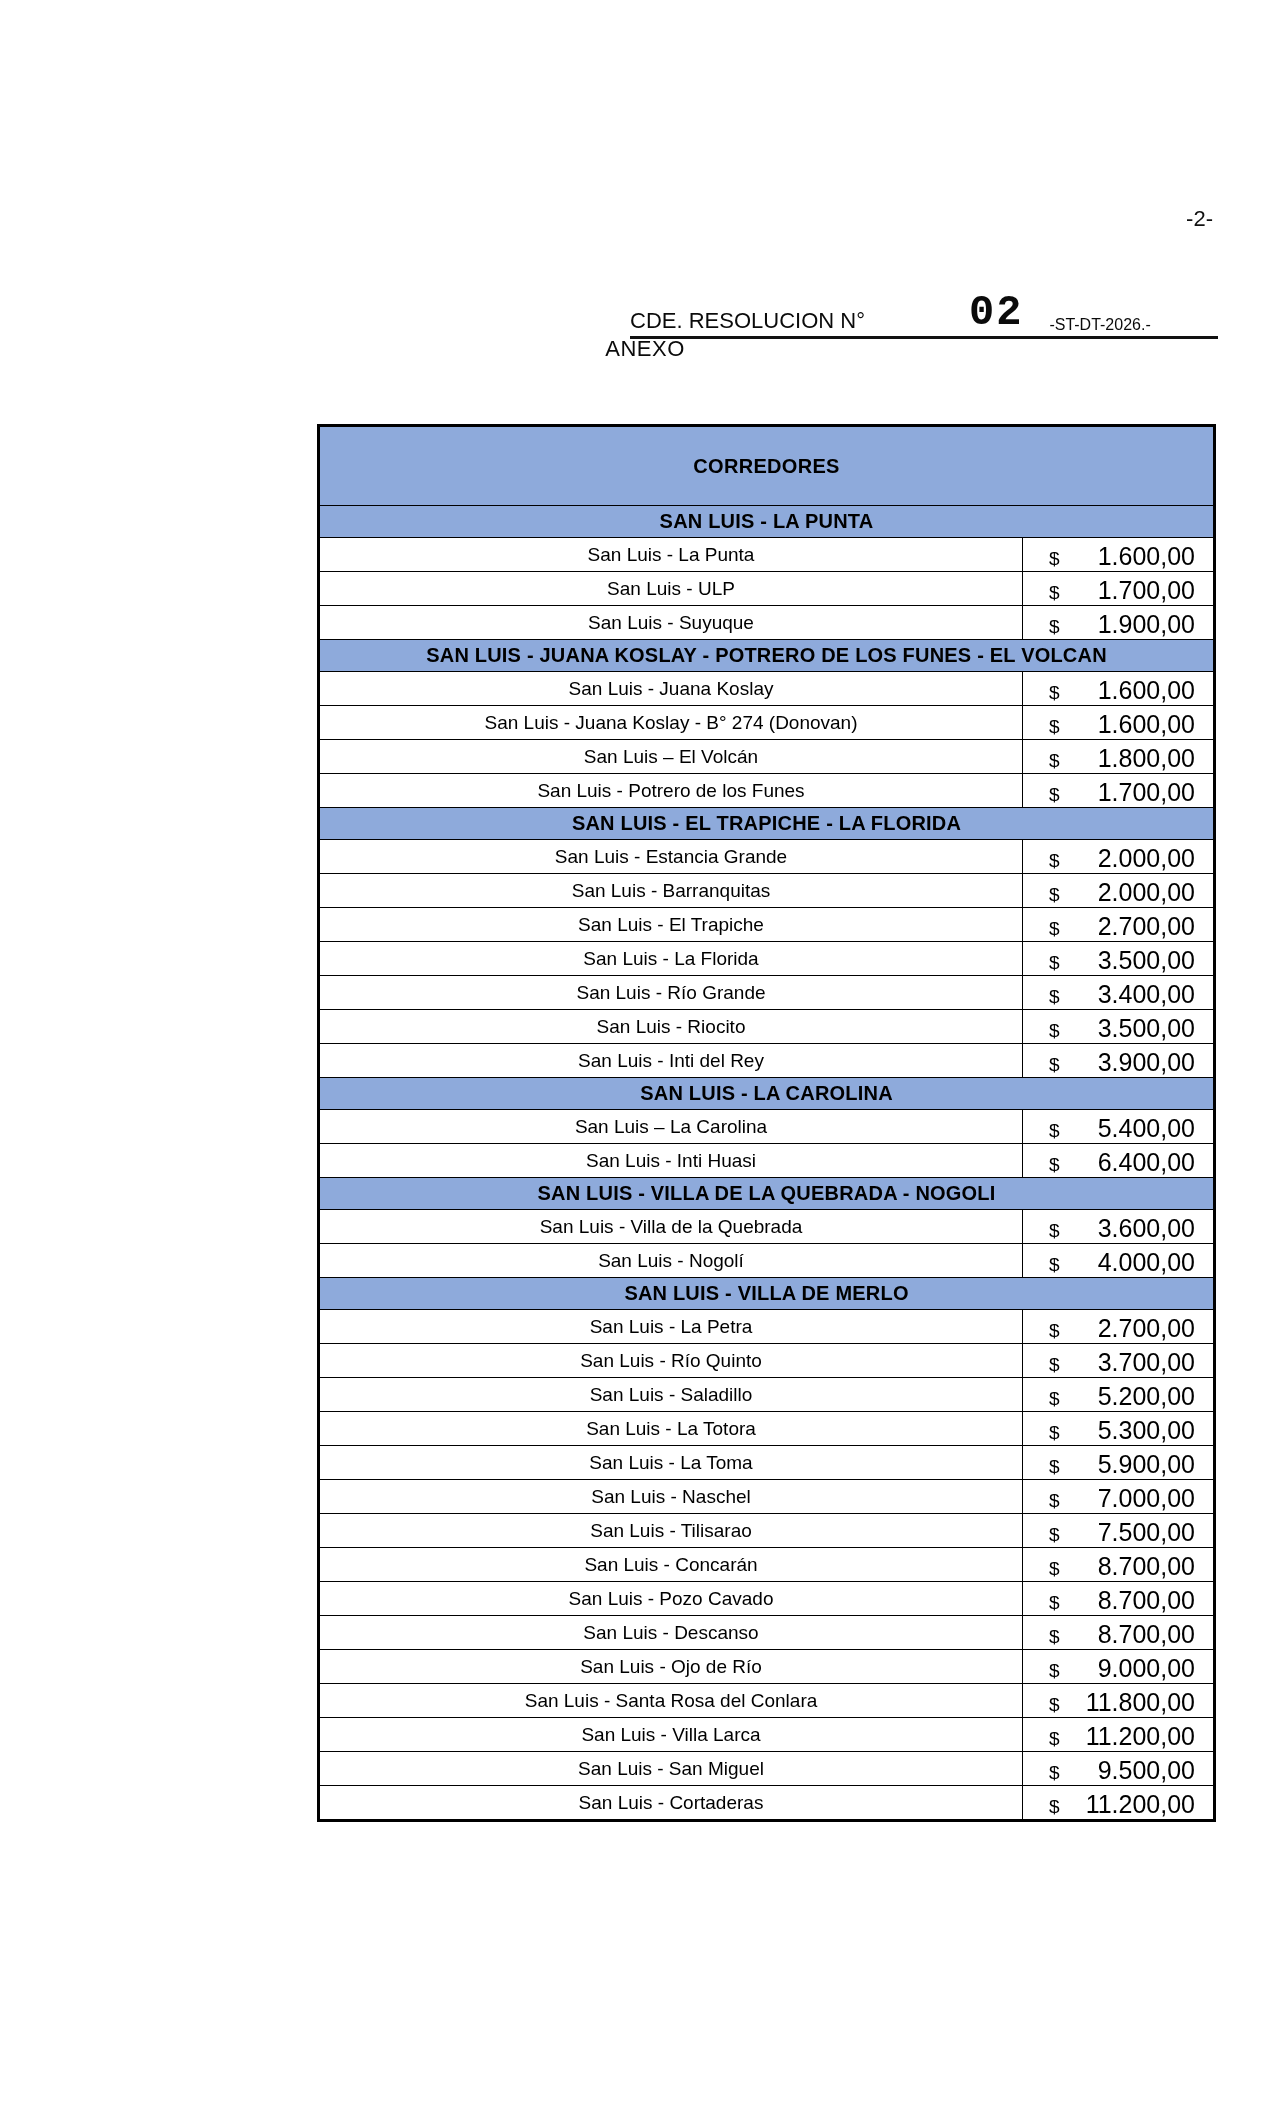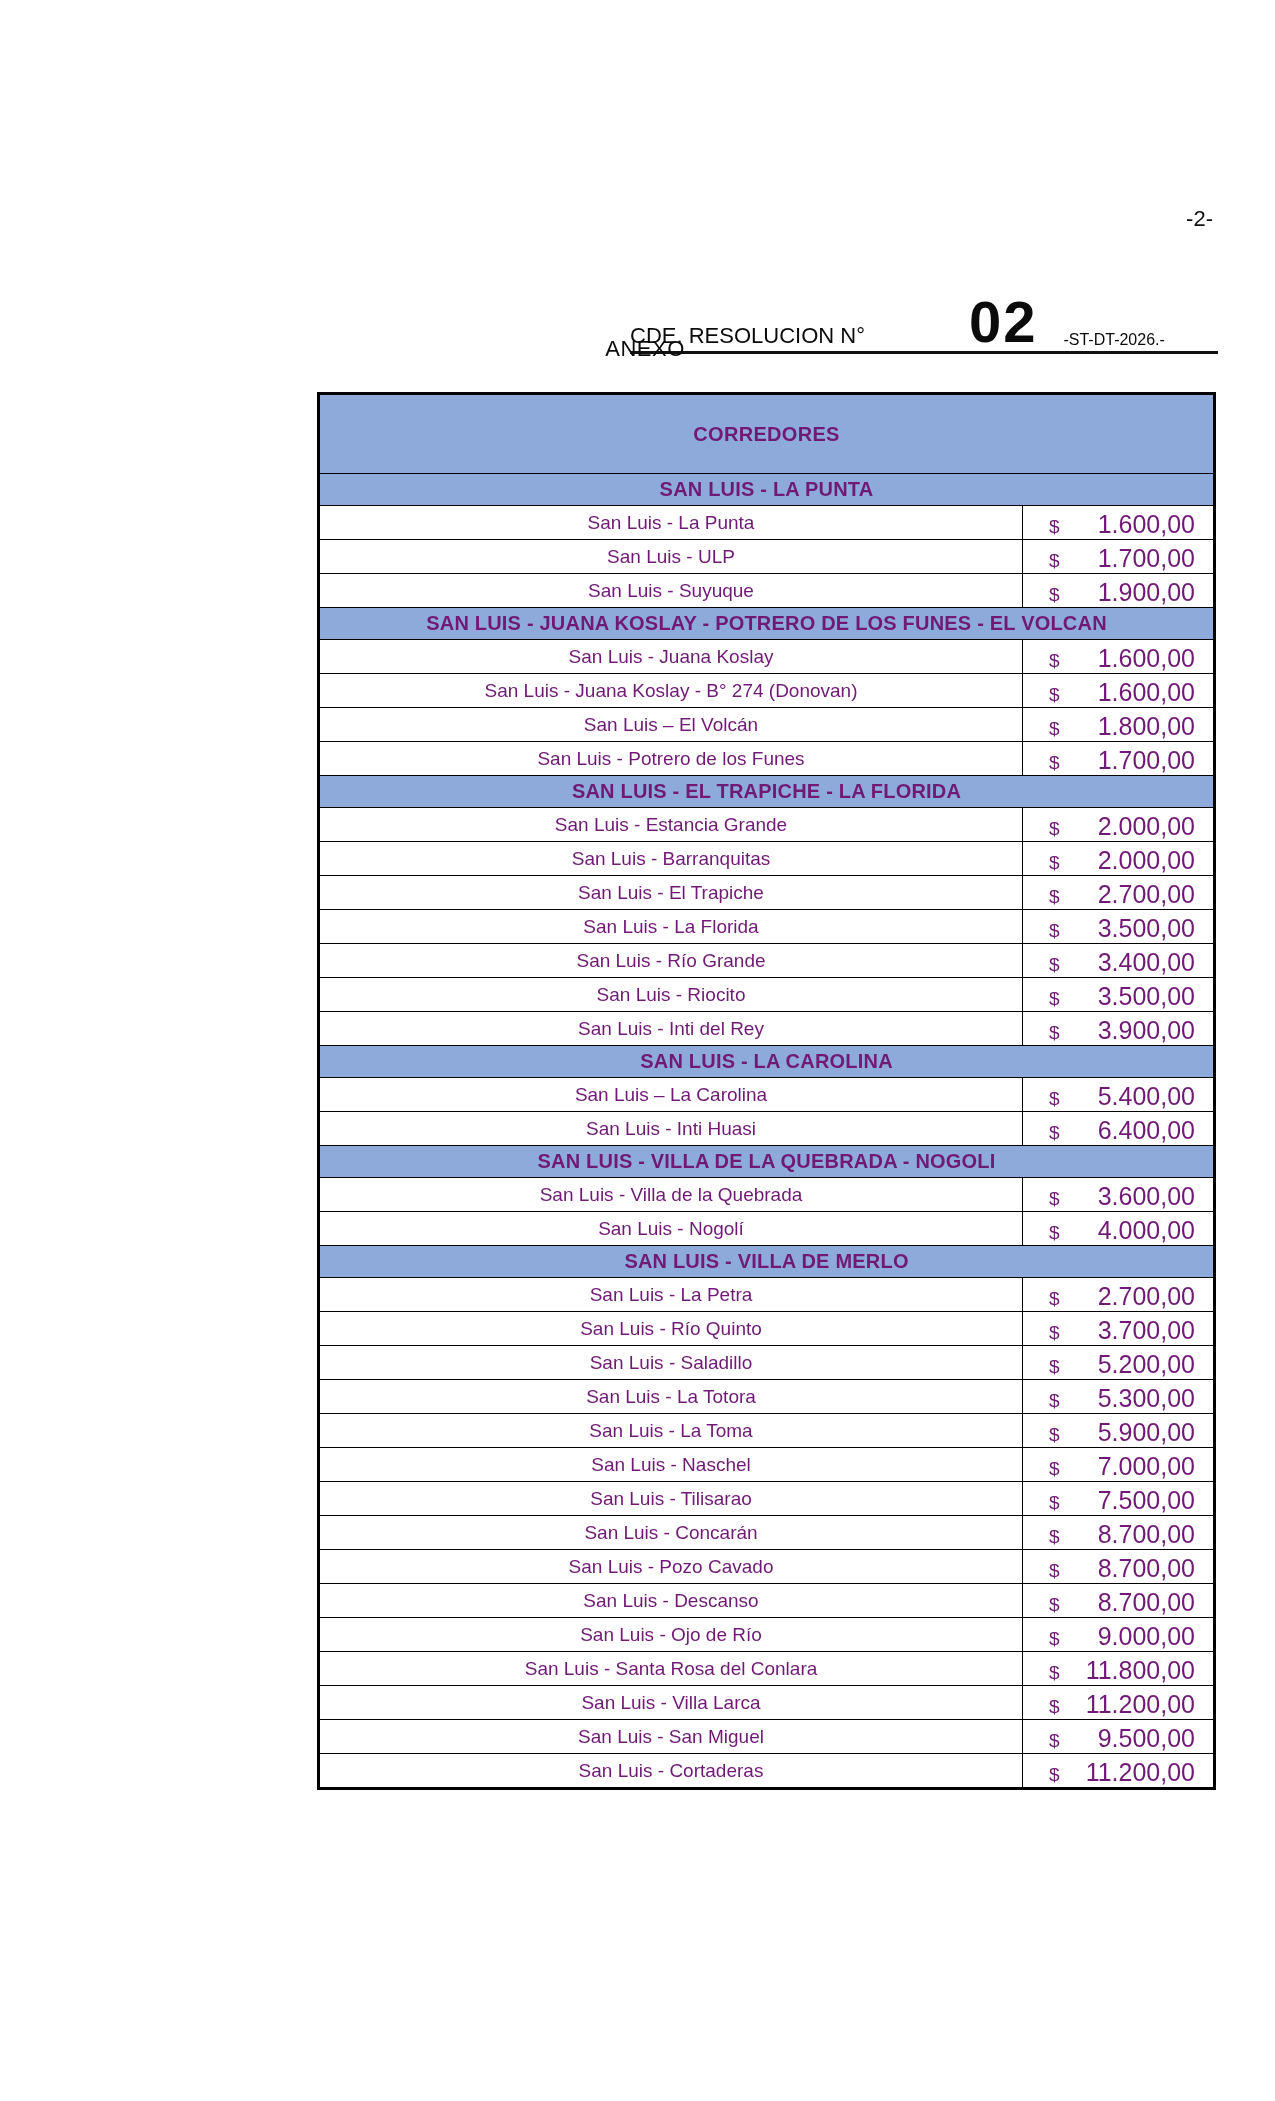--- a/index.html
+++ b/index.html
@@ -32,46 +32,47 @@
     width: 588px;
     display: flex;
     align-items: flex-end;
     border-bottom: 3px solid #111;
     padding-bottom: 2px;
     white-space: nowrap;
     margin-top: 44px;
   }
   .res-label { font-size: 22px; }
   .res-number {
-    font-size: 58px;
+    font-size: 42px;
     font-weight: bold;
     line-height: 0.95;
     margin-left: 104px;
     margin-right: 26px;
     letter-spacing: 2px;
+    font-family: Liberation Mono, monospace;
   }
   .res-suffix { font-size: 16px; }
   .anexo {
     position: absolute;
     left: 75px;
     top: 336px;
     width: 1140px;
     text-align: center;
     font-size: 22px;
     letter-spacing: 0.5px;
   }
   table.fares {
     position: absolute;
     left: 317px;
-    top: 392px;
+    top: 424px;
     width: 896px;
     border-collapse: collapse;
     table-layout: fixed;
     font-size: 19px;
-    color: #701a75;
+    color: #000000;
   }
   table.fares col.c-desc { width: 704px; }
   table.fares col.c-price { width: 192px; }
   table.fares th, table.fares td {
     border: 1px solid var(--border-color);
     padding: 0;
     vertical-align: middle;
   }
   table.fares { border: 3px solid var(--border-color); }
   th.tbl-title {

